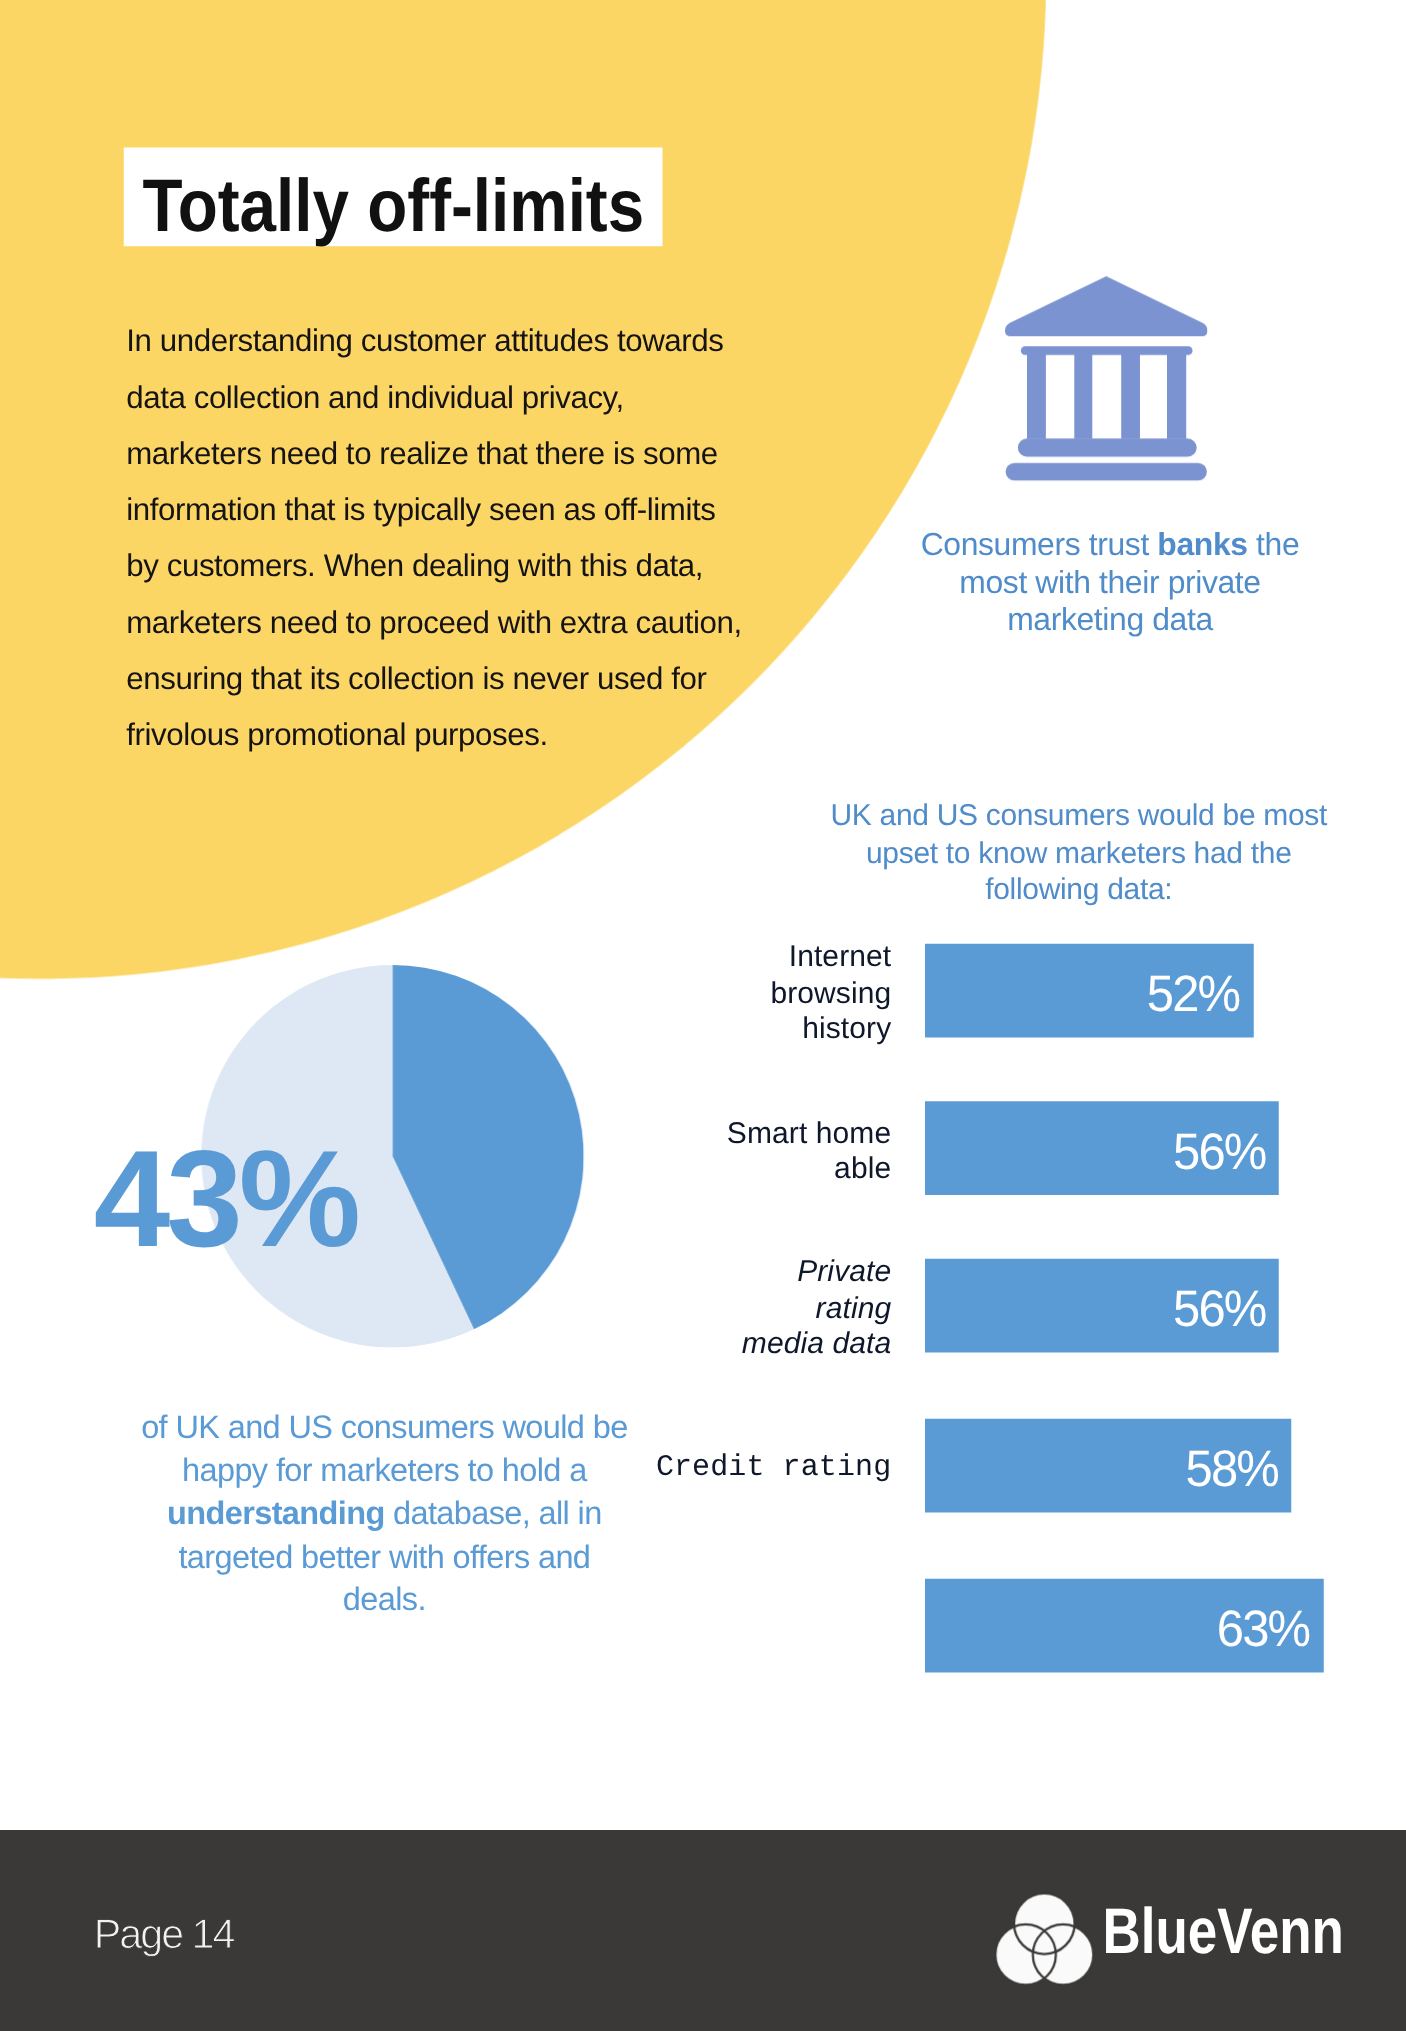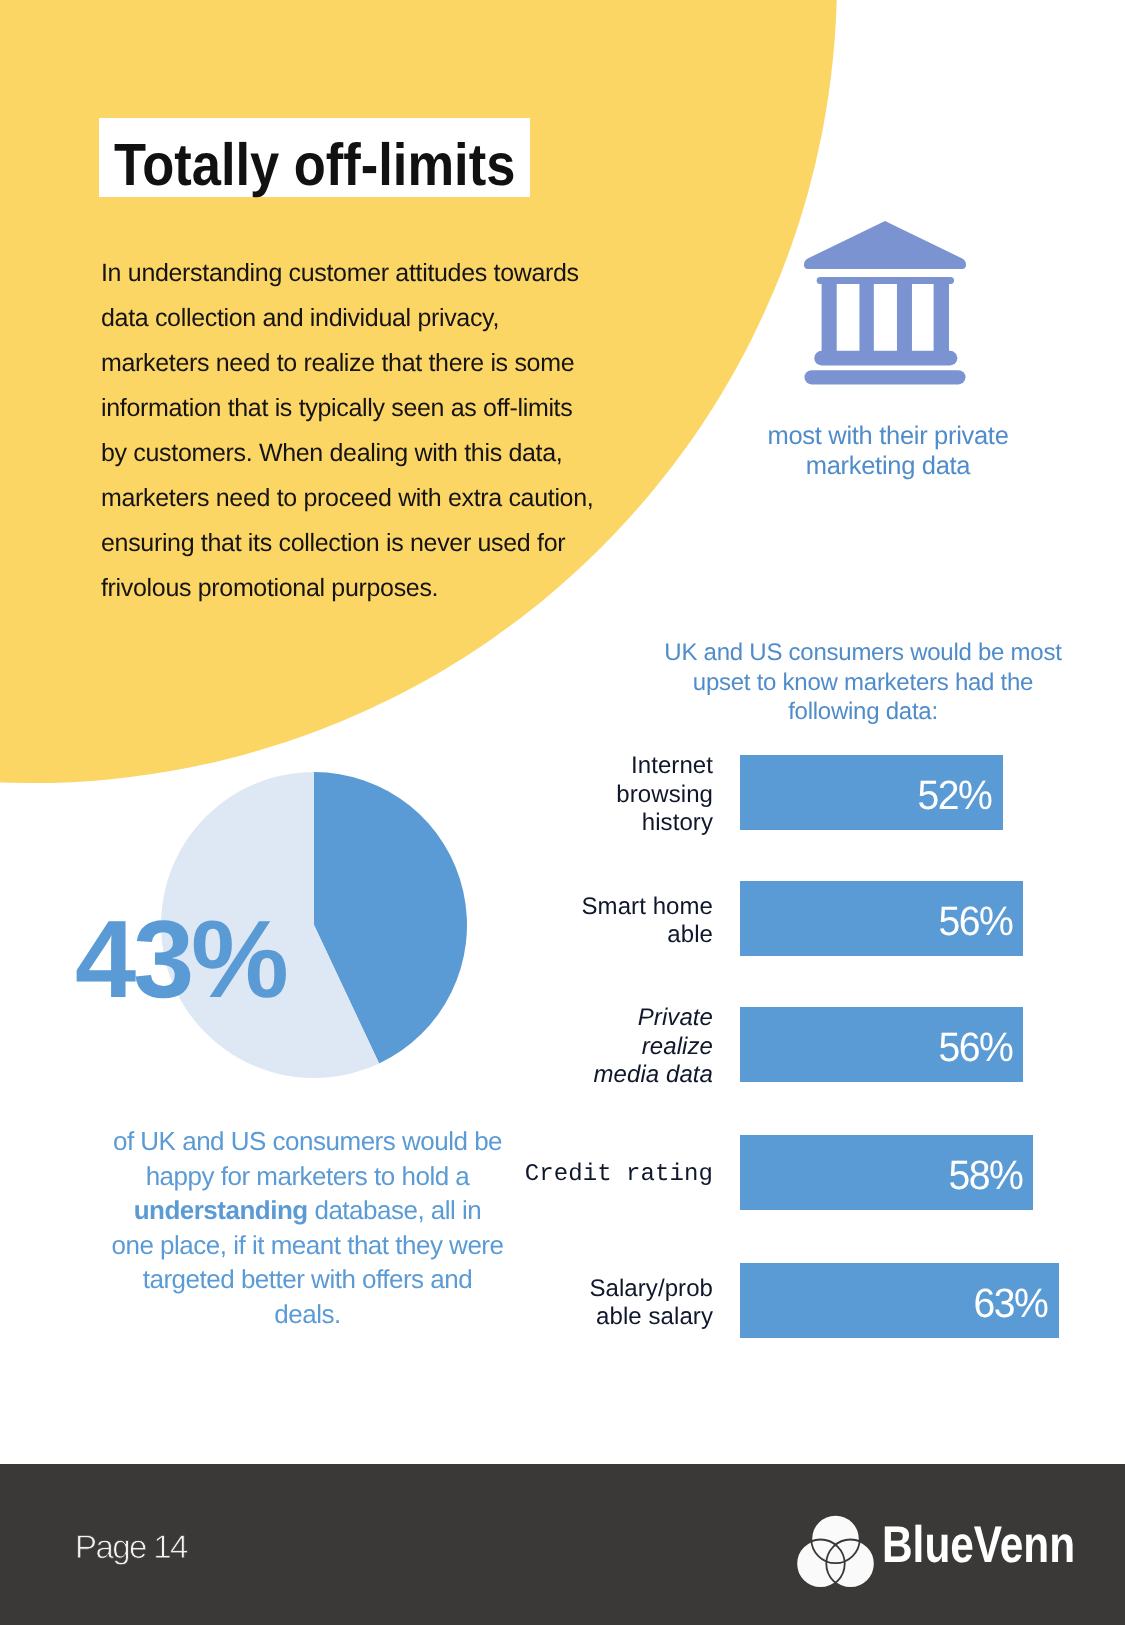--- a/index.html
+++ b/index.html
@@ -80,74 +80,70 @@
       <rect x="17.5" y="58" width="15" height="71.3"></rect>
       <rect x="55.1" y="58" width="14.3" height="71.3"></rect>
       <rect x="92.4" y="58" width="14.9" height="71.3"></rect>
       <rect x="128.8" y="58" width="15.3" height="71.3"></rect>
       <rect x="10.2" y="129" width="142.2" height="14.5" rx="7.2"></rect>
       <rect x="0.5" y="148.4" width="160" height="14" rx="7"></rect>
     </g>
   </svg>
 
   <div id="banks-caption">
+      <div><span>Consumers trust </span><b>banks</b><span> the</span></div>
       <div><span>most with their private</span></div>
       <div><span>marketing data</span></div>
     </div>
 
   <div id="bars-caption">
     <div>UK and US consumers would be most</div>
     <div>upset to know marketers had the</div>
     <div>following data:</div>
   </div>
 
   <svg id="pie" viewBox="0 0 306 306">
       <path d="M 153 153 L 153.00 0.00 A 153 153 0 0 1 218.14 291.44 Z" fill="#5B9BD5"></path>
       <path d="M 153 153 L 218.14 291.44 A 153 153 0 1 1 153.00 0.00 Z" fill="#DEE8F4"></path>
     </svg>
   <div id="pct-big">43%</div>
   <div id="pie-caption">
       <div><span>of UK and US consumers would be</span></div>
       <div><span>happy for marketers to hold a</span></div>
       <div><b>understanding</b><span> database, all in</span></div>
-      <div><span>one place, if it meant that they were</span></div>
       <div><span>targeted better with offers and</span></div>
       <div><span>deals.</span></div>
     </div>
 
   <div id="bars">
       <div class="bar-label" style="top: 752.4px;">
         <div>Internet</div>
         <div>browsing</div>
         <div>history</div>
       </div>
       <div class="bar-rect" style="top: 755px; width: 263.12px; background: rgb(91, 155, 213);"></div>
       <div class="bar-val" style="top: 774.5px; right: 133.38px;">52%</div>
       <div class="bar-label" style="top: 892.6px;">
         <div>Smart home</div>
         <div>able</div>
       </div>
       <div class="bar-rect" style="top: 881px; width: 283.36px; background: rgb(91, 155, 213);"></div>
       <div class="bar-val" style="top: 900.5px; right: 113.14px;">56%</div>
       <div class="bar-label" style="top: 1004.4px; font-style: italic;">
         <div>Private</div>
-        <div>realize</div>
+        <div>rating</div>
         <div>media data</div>
       </div>
       <div class="bar-rect" style="top: 1007px; width: 283.36px; background: rgb(91, 155, 213);"></div>
       <div class="bar-val" style="top: 1026.5px; right: 113.14px;">56%</div>
       <div class="bar-label" style="top: 1160.8px; font-family: Liberation Mono, monospace;">
         <div>Credit rating</div>
       </div>
       <div class="bar-rect" style="top: 1135px; width: 293.48px; background: rgb(91, 155, 213);"></div>
       <div class="bar-val" style="top: 1154.5px; right: 103.02px;">58%</div>
-      <div class="bar-label" style="top: 1274.6px;">
-        <div>Salary/prob</div>
-        <div>able salary</div>
-      </div>
       <div class="bar-rect" style="top: 1263px; width: 318.78px; background: rgb(91, 155, 213);"></div>
       <div class="bar-val" style="top: 1282.5px; right: 77.72px;">63%</div>
     </div>
 
   <div id="footer"></div>
   <div id="page-num">Page 14</div>
   <svg id="logo-mark" viewBox="0 0 88 86">
       <circle cx="42.5" cy="33" r="24.2" fill="#FAFAFA"></circle>
       <circle cx="27.5" cy="57.7" r="24.2" fill="#FAFAFA"></circle>
       <circle cx="57.5" cy="57.7" r="24.2" fill="#FAFAFA"></circle>

